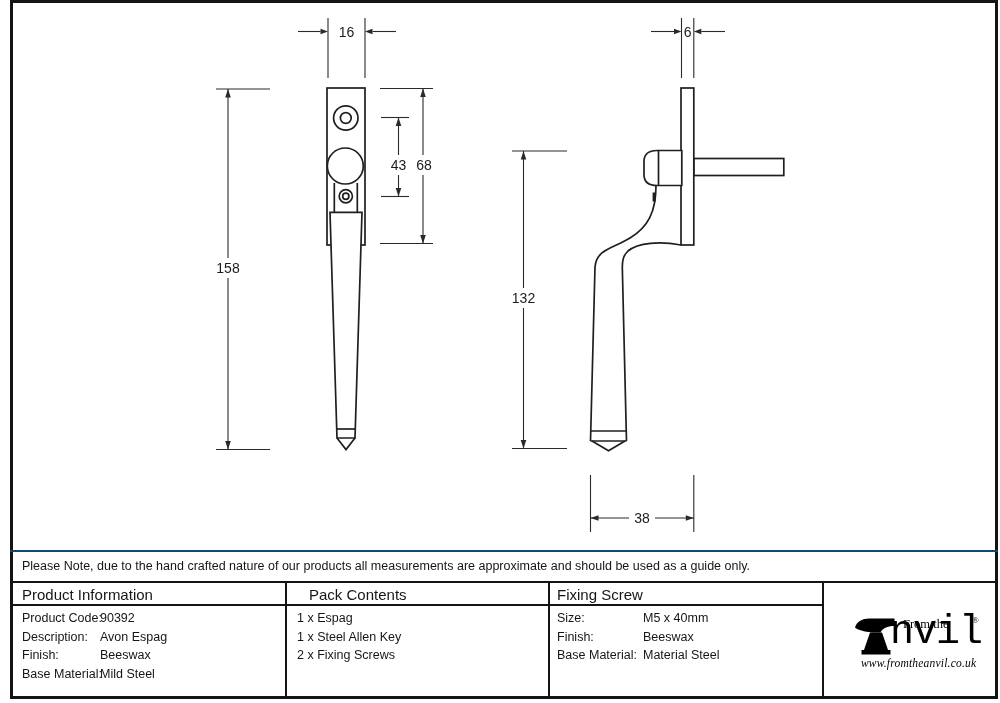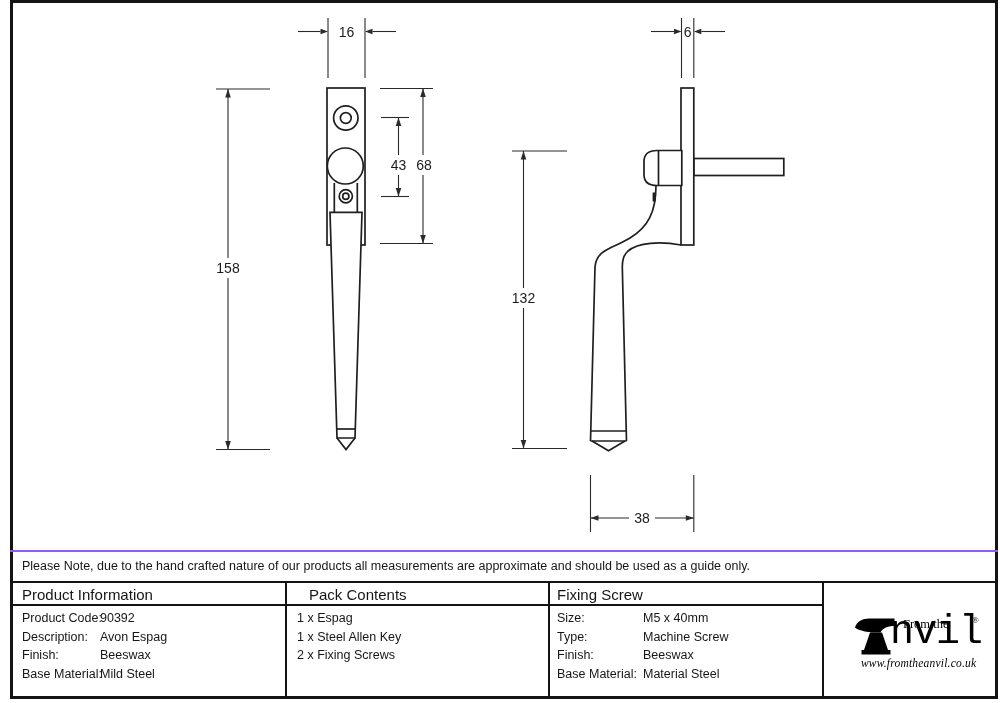--- a/index.html
+++ b/index.html
@@ -1,19 +1,19 @@
 <!DOCTYPE html>
 <html><head>
 <meta charset="utf-8">
 <style>
   html,body{margin:0;padding:0;background:#fff;}
   body{width:1000px;height:703px;position:relative;font-family:"Liberation Sans",sans-serif;color:#161616;overflow:hidden;}
   .frame{position:absolute;left:10px;top:0px;width:988px;height:699px;border:3px solid #141414;box-sizing:border-box;}
   #draw-svg{position:absolute;left:0;top:0;}
-  .note-bar{position:absolute;left:10px;top:550px;width:988px;height:33px;border-top:2px solid #8b5cf6;border-bottom:2.5px solid #141414;box-sizing:border-box;}
+  .note-bar{position:absolute;left:10px;top:550px;width:988px;height:33px;border-top:2px solid #0c4a6e;border-bottom:2.5px solid #141414;box-sizing:border-box;}
   .note-text{position:absolute;left:12px;top:0;height:28px;line-height:29px;font-size:12.5px;white-space:nowrap;}
   .vline{position:absolute;width:2px;background:#141414;top:583px;height:113px;}
   .v1{left:285px;} .v2{left:548px;} .v3{left:822px;}
   .hline-header{position:absolute;left:12px;top:604px;width:812px;height:2px;background:#141414;}
   .col-title{position:absolute;top:586px;font-size:15px;white-space:nowrap;}
   .t1{left:22px;} .t2{left:297px;margin-left:12px;} .t3{left:557px;}
   .col-body{position:absolute;top:609px;font-size:12.5px;line-height:18.5px;white-space:nowrap;}
   .b1{left:22px;} .b2{left:297px;} .b3{left:557px;}
   .kv{display:flex;}
   .b1 .k{width:78px;} .b3 .k{width:86px;}
@@ -170,24 +170,20 @@
   <div>1 x Steel Allen Key</div>
   <div>2 x Fixing Screws</div>
 </div>
 
 <div class="col-body b3">
   <div class="kv">
       <span class="k">Size:</span>
       <span class="v">M5 x 40mm</span>
     </div>
   <div class="kv">
-      <span class="k">Type:</span>
-      <span class="v">Machine Screw</span>
-    </div>
-  <div class="kv">
       <span class="k">Finish:</span>
       <span class="v">Beeswax</span>
     </div>
   <div class="kv">
       <span class="k">Base Material:</span>
       <span class="v">Material Steel</span>
     </div>
 </div>
 
 <div class="logo-cell">

